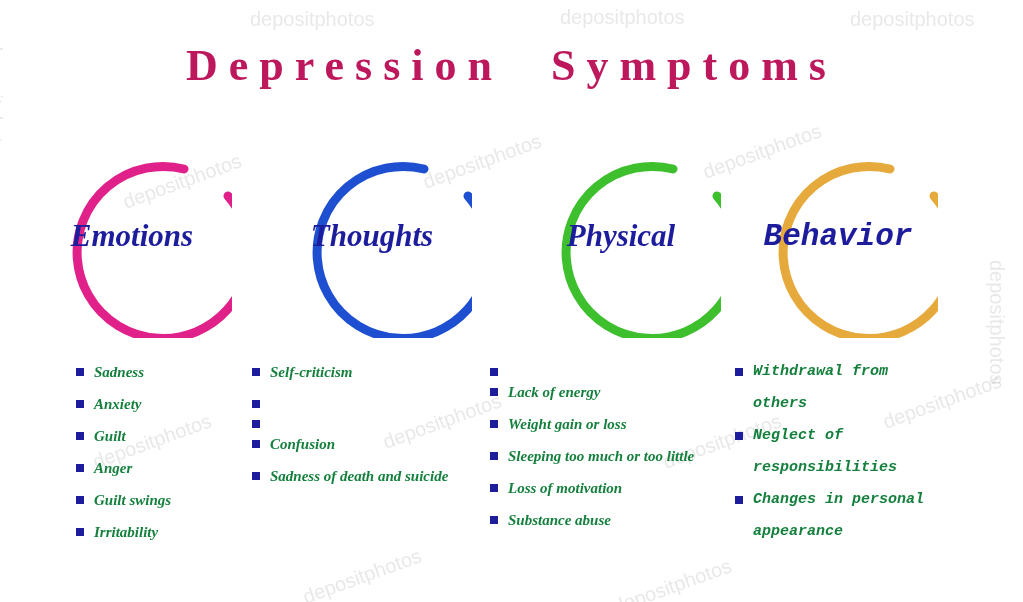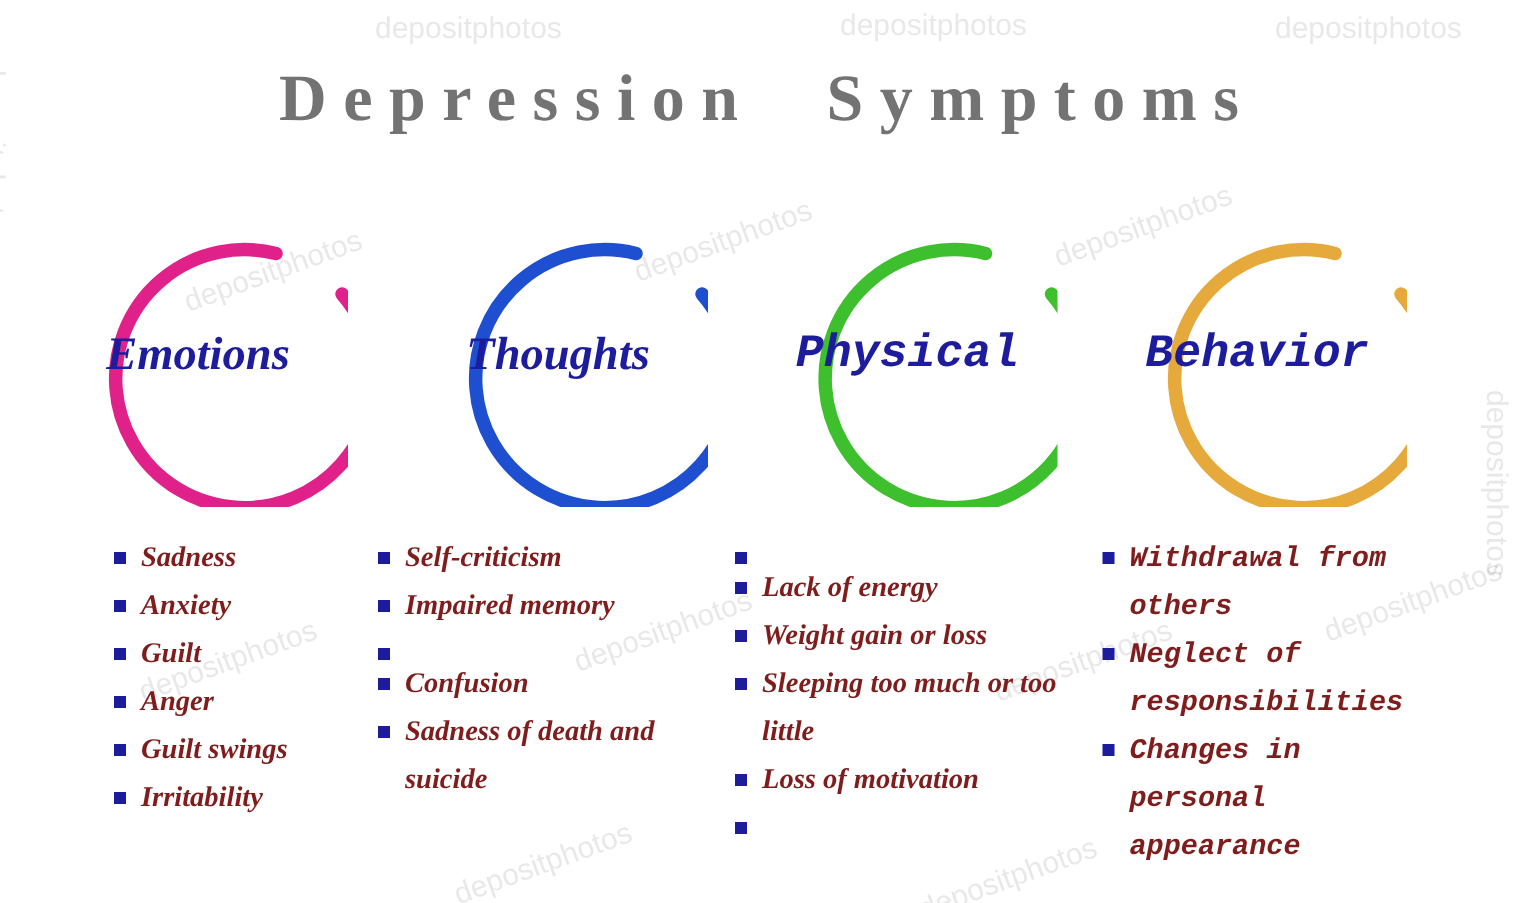--- a/index.html
+++ b/index.html
@@ -6,53 +6,53 @@
   body{
     width:1023px;height:602px;position:relative;background:#ffffff;
     font-family:"Liberation Serif", serif;overflow:hidden;
   }
   .stage{position:absolute;inset:0;width:1023px;height:602px;}
 
   
   .title{
     position:absolute;top:40px;left:0;width:100%;
     text-align:center;font-size:44px;font-weight:600;
-    color:#737373;letter-spacing:11px;word-spacing:26px;
+    color:#be185d;letter-spacing:11px;word-spacing:26px;
     font-family:"Liberation Serif", serif;
   }
 
   
   .col{position:absolute;top:0;height:602px;}
   .col0{left:20px;width:220px;}
   .col1{left:240px;width:235px;}
   .col2{left:480px;width:245px;}
   .col3{left:725px;width:260px;font-family:Liberation Mono, monospace;}
 
   
   .circle-wrap{position:absolute;top:138px;width:200px;height:200px;}
   .col0 .circle-wrap{left:12px;}
   .col1 .circle-wrap{left:32px;}
-  .col2 .circle-wrap{left:25px;font-family:Liberation Mono, monospace;}
+  .col2 .circle-wrap{left:41px;}
   .col3 .circle-wrap{left:13px;}
   .circle-wrap svg{position:absolute;top:0;left:0;}
   .circle-label{
     position:absolute;inset:0;display:flex;align-items:center;justify-content:center;
     font-size:31px;font-style:italic;font-weight:bold;color:#1c1c9c;
     padding-bottom:4px;
   }
 
   
   .list{position:absolute;top:356px;list-style:none;margin:0;padding:0;}
   .col0 .list{left:56px;width:165px;}
   .col1 .list{left:12px;width:225px;}
   .col2 .list{left:10px;width:235px;}
   .col3 .list{left:10px;width:215px;}
   .sym{
     display:flex;align-items:flex-start;
-    font-size:19px;font-style:italic;font-weight:bold;color:#7f1d1d;
+    font-size:15px;font-style:italic;font-weight:bold;color:#15803d;
     line-height:32px;
   }
   .bullet{
     flex:0 0 auto;width:8px;height:8px;background:#1c1c9c;
     margin:12px 10px 0 0;
   }
 
   
   .wm{
     position:absolute;font-family:"Liberation Sans", sans-serif;
@@ -126,21 +126,20 @@
       </svg>
       <div class="circle-label">Thoughts</div>
     </div>
     <ul class="list">
       <li class="sym">
           <span class="bullet"></span>
           <span>Self-criticism</span>
         </li>
       <li class="sym">
           <span class="bullet"></span>
-          <span>Impaired memory</span>
         </li>
       <li class="sym">
           <span class="bullet"></span>
         </li>
       <li class="sym">
           <span class="bullet"></span>
           <span>Confusion</span>
         </li>
       <li class="sym">
           <span class="bullet"></span>
@@ -171,20 +170,21 @@
       <li class="sym">
           <span class="bullet"></span>
           <span>Sleeping too much or too little</span>
         </li>
       <li class="sym">
           <span class="bullet"></span>
           <span>Loss of motivation</span>
         </li>
       <li class="sym">
           <span class="bullet"></span>
+          <span>Substance abuse</span>
         </li>
     </ul>
   </div>
 
   <div class="col col3">
     <div class="circle-wrap">
       <svg width="200" height="200" viewBox="0 0 200 200">
         <path d="M 152 31 A 86 86 0 1 0 196 58" fill="none" stroke-width="9" stroke-linecap="round" stroke="#e6a93b"></path>
       </svg>
       <div class="circle-label">Behavior</div>

